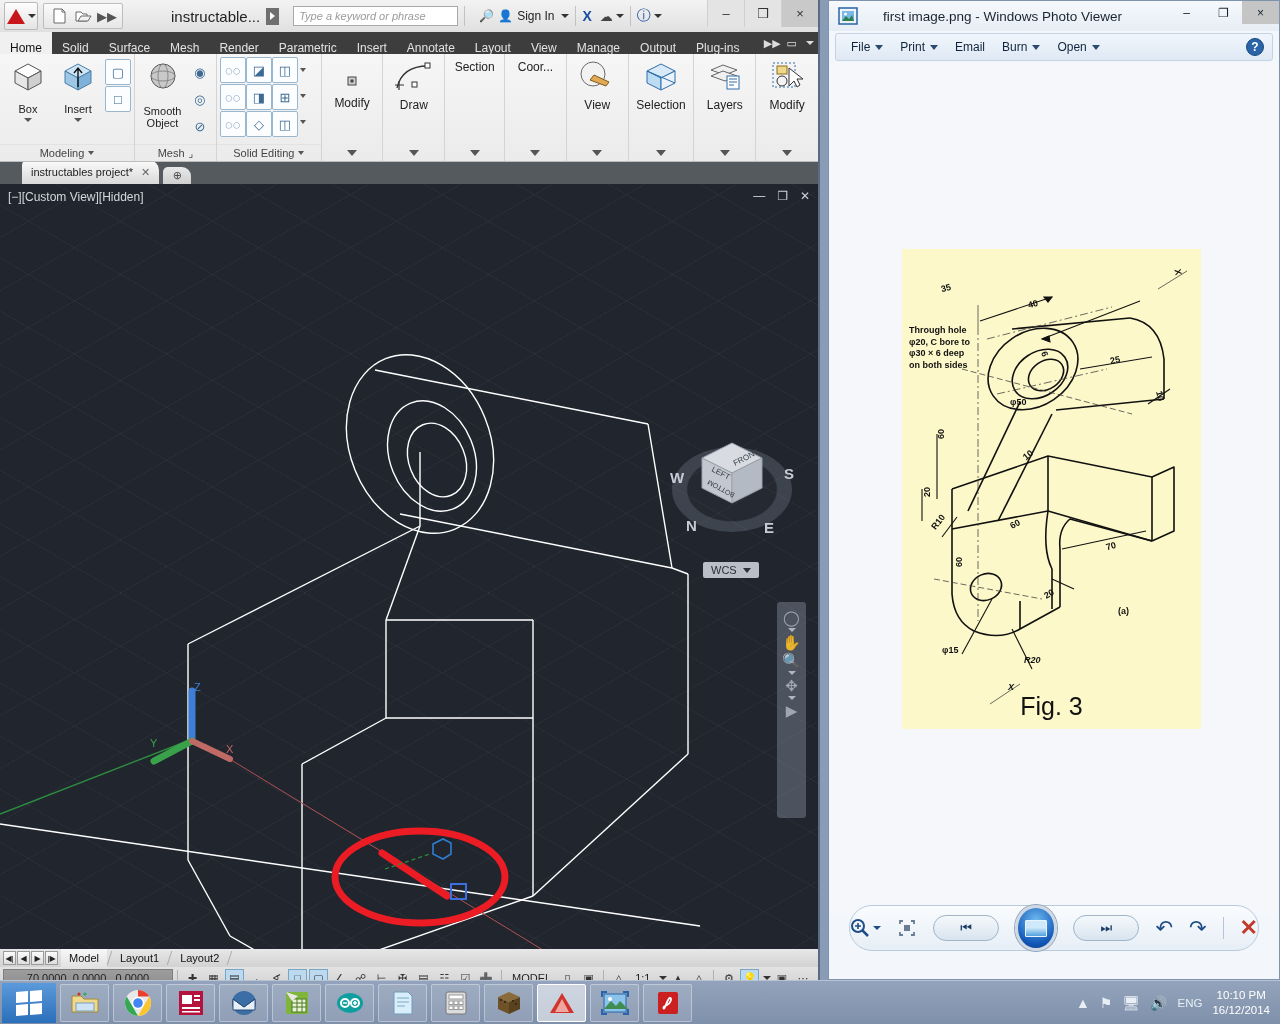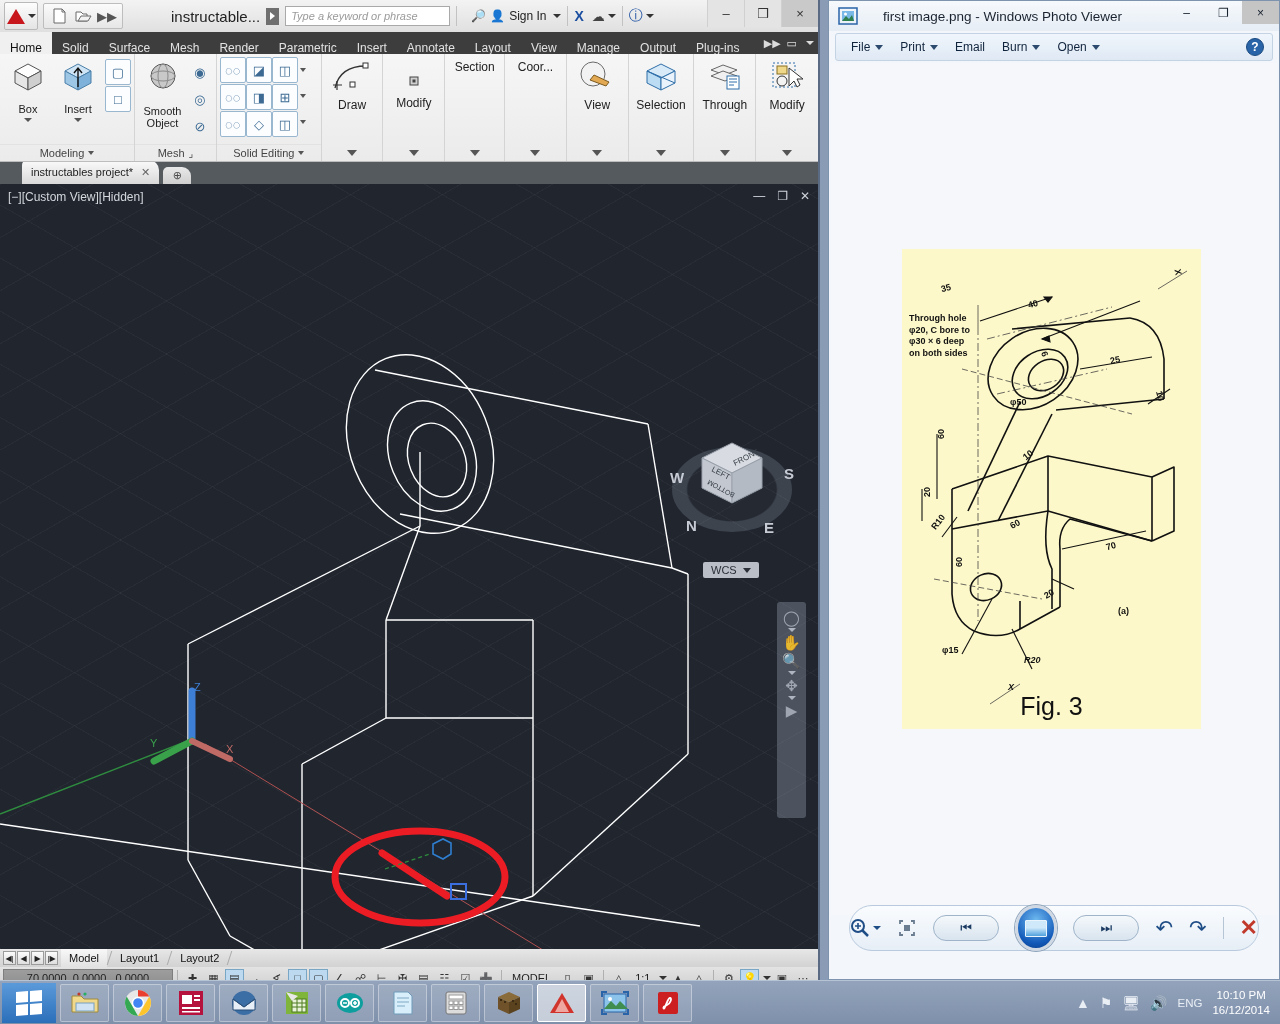--- a/index.html
+++ b/index.html
@@ -46,21 +46,21 @@
   .qat-icon { width: 22px; height: 20px; display:flex;align-items:center;justify-content:center; font-size: 13px; color:#555;}
   .doc-title {
     flex: 0 0 auto; margin-left: 48px; font-size: 15px; color: #222;
   }
   .title-caret {
     margin-left: 6px; width: 13px; height: 17px;
     background: #6f6f6f; display:flex;align-items:center;justify-content:center;
   }
   .title-caret i { width:0;height:0;border-top:4px solid transparent;border-bottom:4px solid transparent;border-left:5px solid #fff; display:block;}
   .search-box {
-    margin-left: 6px; width: 165px; height: 20px;
+    margin-left: 14px; width: 165px; height: 20px;
     background: #fff; border: 1px solid #a9a9a9;
     font-size: 11px; font-style: italic; color: #9a9a9a;
     display: flex; align-items: center; padding-left: 5px;
   }
   .tb-sep { width:1px;height:20px;background:#c2c2c2;margin:0 6px;}
   .signin-group { display:flex;align-items:center;gap:4px;font-size:12px;color:#222;margin-left:8px;}
   .win-ctrls { position:absolute; right:0; top:0; display:flex; height:27px; }
   .win-btn { width:37px;height:27px;display:flex;align-items:center;justify-content:center;font-size:13px;color:#333;background:#e4e4e4;border-left:1px solid #d0d0d0;}
   .win-btn.close { background:#c9c9c9; }
 
@@ -431,44 +431,44 @@
           </div>
         </div>
         <div class="panel-title">
           <span>Solid Editing</span>
             <span class="ar"></span>
         </div>
       </div>
 
       <div class="panel narrow">
         <div class="panel-body">
+          <span style="margin-top:10px;">
+            <svg width="22" height="22" viewBox="0 0 22 22">
+                <rect x="7" y="7" width="8" height="8" fill="#cfcfcf" stroke="#444"></rect>
+                <rect x="9.5" y="9.5" width="3" height="3" fill="#444"></rect>
+              </svg>
+          </span>
+          <span class="cap">Modify</span>
+        </div>
+        <div class="panel-foot-arrow">
+            <i></i>
+          </div>
+      </div>
+
+      <div class="panel narrow">
+        <div class="panel-body">
           <span>
             <svg width="44" height="34" viewBox="0 0 44 34">
               <path d="M5 28 Q10 6 36 6" fill="none" stroke="#333" stroke-width="1.3"></path>
               <rect x="33" y="3" width="5" height="5" fill="#fff" stroke="#333"></rect>
               <rect x="20" y="22" width="5" height="5" fill="#fff" stroke="#333"></rect>
               <path d="M3 22v9M-1 26h9" stroke="#333" stroke-width="1.2" transform="translate(4,-1)"></path>
             </svg>
           </span>
           <span class="cap">Draw</span>
-        </div>
-        <div class="panel-foot-arrow">
-            <i></i>
-          </div>
-      </div>
-
-      <div class="panel narrow">
-        <div class="panel-body">
-          <span style="margin-top:10px;">
-            <svg width="22" height="22" viewBox="0 0 22 22">
-                <rect x="7" y="7" width="8" height="8" fill="#cfcfcf" stroke="#444"></rect>
-                <rect x="9.5" y="9.5" width="3" height="3" fill="#444"></rect>
-              </svg>
-          </span>
-          <span class="cap">Modify</span>
         </div>
         <div class="panel-foot-arrow">
             <i></i>
           </div>
       </div>
 
       <div class="panel narrow" style="width:60px;">
         <div class="panel-body">
           <span class="cap">Section</span>
         </div>
@@ -521,21 +521,21 @@
       <div class="panel narrow" style="width:62px;">
         <div class="panel-body">
           <span>
             <svg width="36" height="34" viewBox="0 0 36 34">
               <polygon points="4,10 16,5 30,10 18,15" fill="#f0f0f0" stroke="#666"></polygon>
               <polygon points="4,16 16,11 30,16 18,21" fill="#f0f0f0" stroke="#666"></polygon>
               <rect x="20" y="16" width="12" height="13" fill="#fff" stroke="#2f6ea8"></rect>
               <path d="M22 19h8M22 22h8M22 25h5" stroke="#2f6ea8"></path>
             </svg>
           </span>
-          <span class="cap">Through</span>
+          <span class="cap">Layers</span>
         </div>
         <div class="panel-foot-arrow">
             <i></i>
           </div>
       </div>
 
       <div class="panel narrow" style="width:62px;border-right:none;">
         <div class="panel-body">
           <span>
             <svg width="36" height="34" viewBox="0 0 36 34">
@@ -824,21 +824,21 @@
         <div class="dim" style="left:20px;top:238px;transform:rotate(-90deg);">20</div>
         <div class="dim" style="left:28px;top:268px;transform:rotate(-52deg);">R10</div>
         <div class="dim" style="left:108px;top:270px;transform:rotate(-28deg);">60</div>
         <div class="dim" style="left:204px;top:292px;transform:rotate(-16deg);">70</div>
         <div class="dim" style="left:52px;top:308px;transform:rotate(-90deg);">60</div>
         <div class="dim" style="left:142px;top:340px;transform:rotate(-30deg);">20</div>
         <div class="dim" style="left:40px;top:396px;">φ15</div>
         <div class="dim" style="left:122px;top:406px;font-style:italic;">R20</div>
         <div class="dim" style="left:106px;top:433px;font-style:italic;">X</div>
 
-        <div class="note" style="left:7px;top:64px;white-space:pre;">Through hole
+        <div class="note" style="left:7px;top:76px;white-space:pre;">Through hole
 φ20, C bore to
 φ30 × 6 deep
 on both sides</div>
         <div class="dim" style="left:216px;top:357px;">(a)</div>
         <div class="fig-caption">Fig. 3</div>
       </div>
     </div>
 
     <div class="wpv-toolbar">
       <div class="tb-ic">

